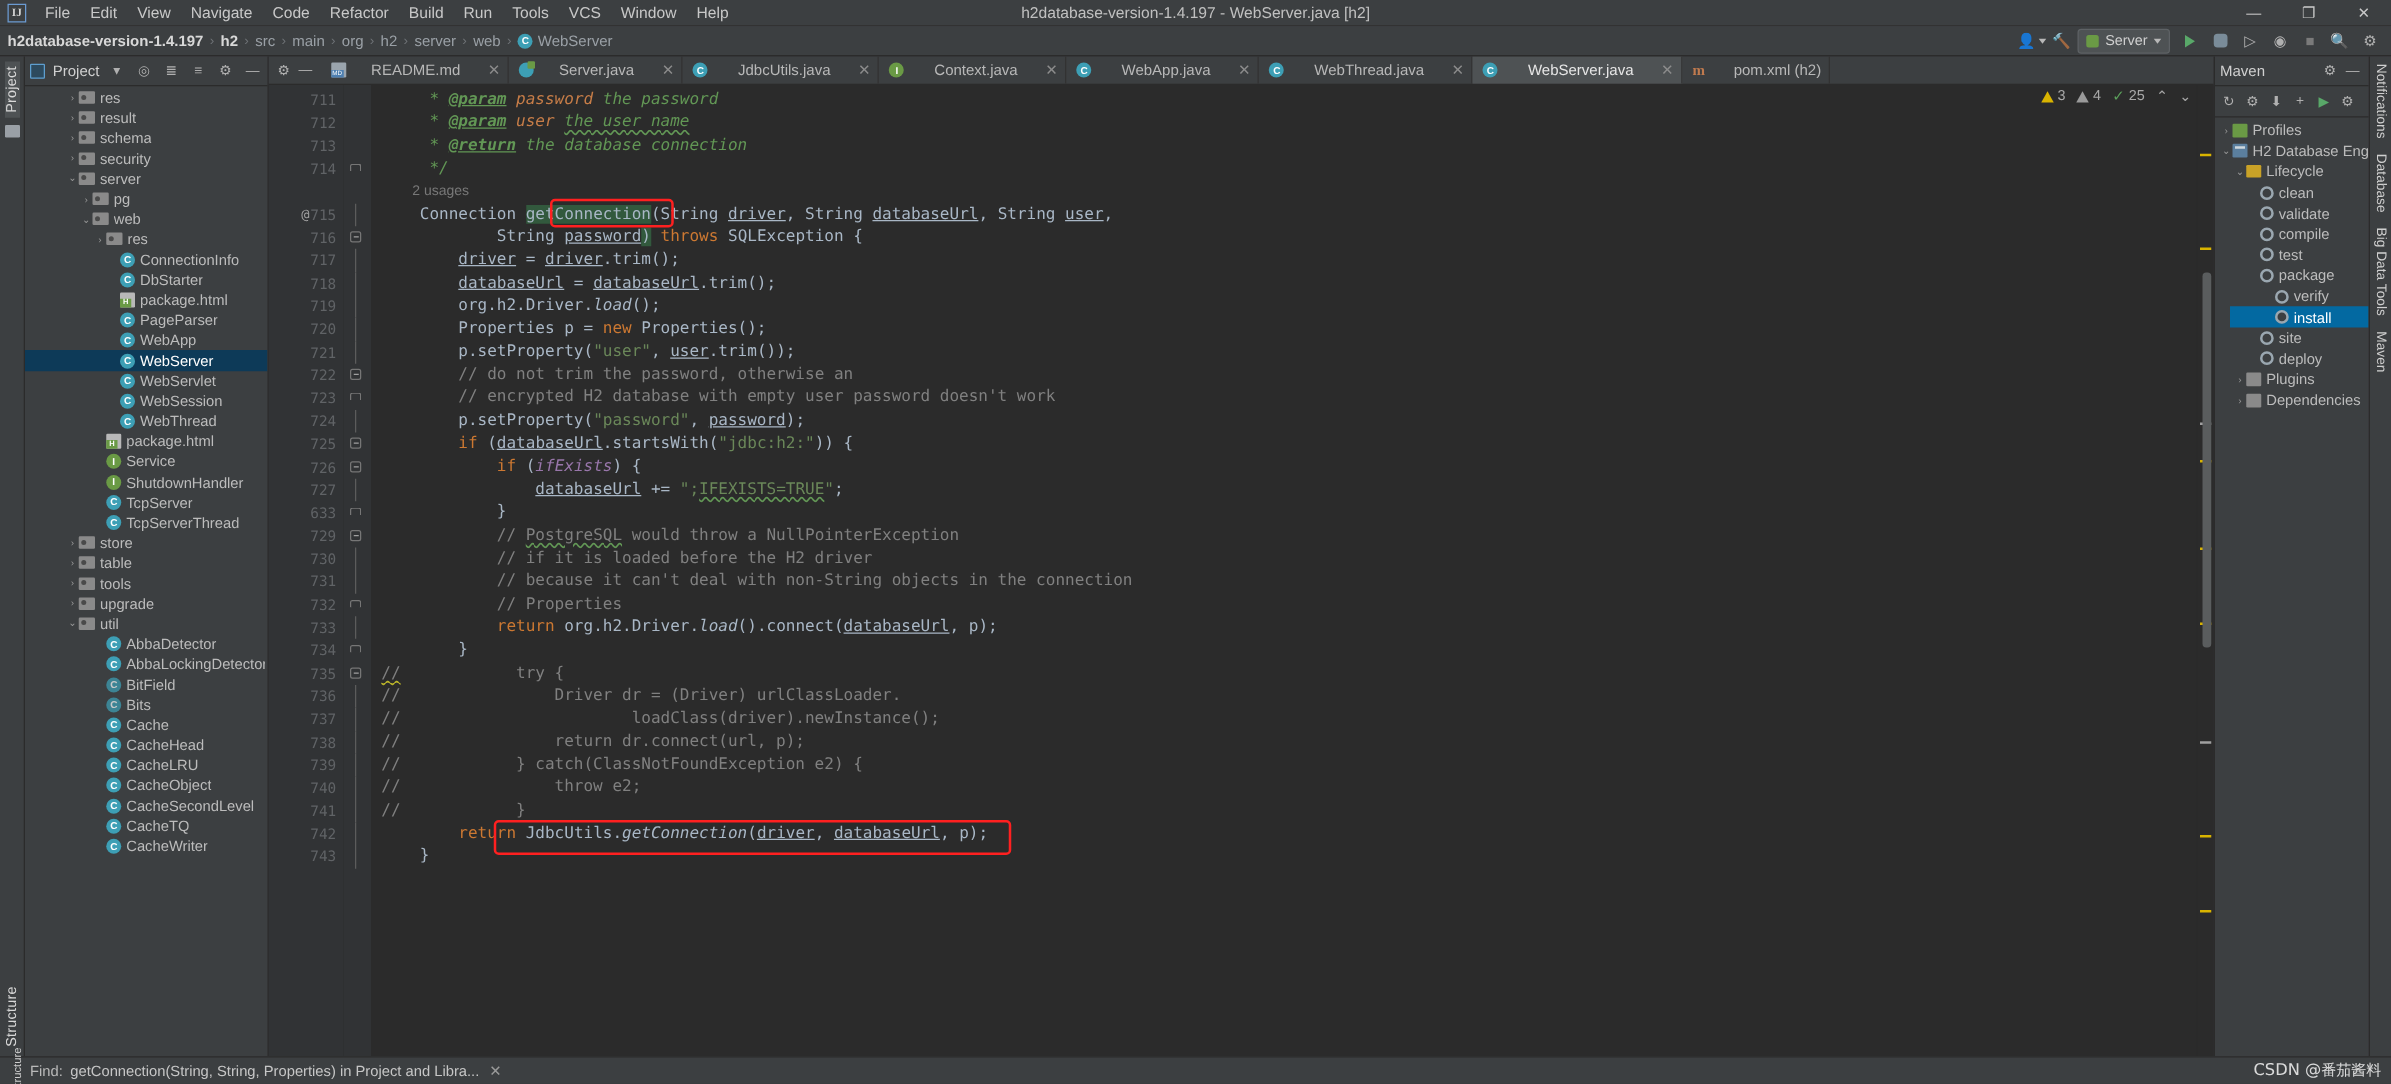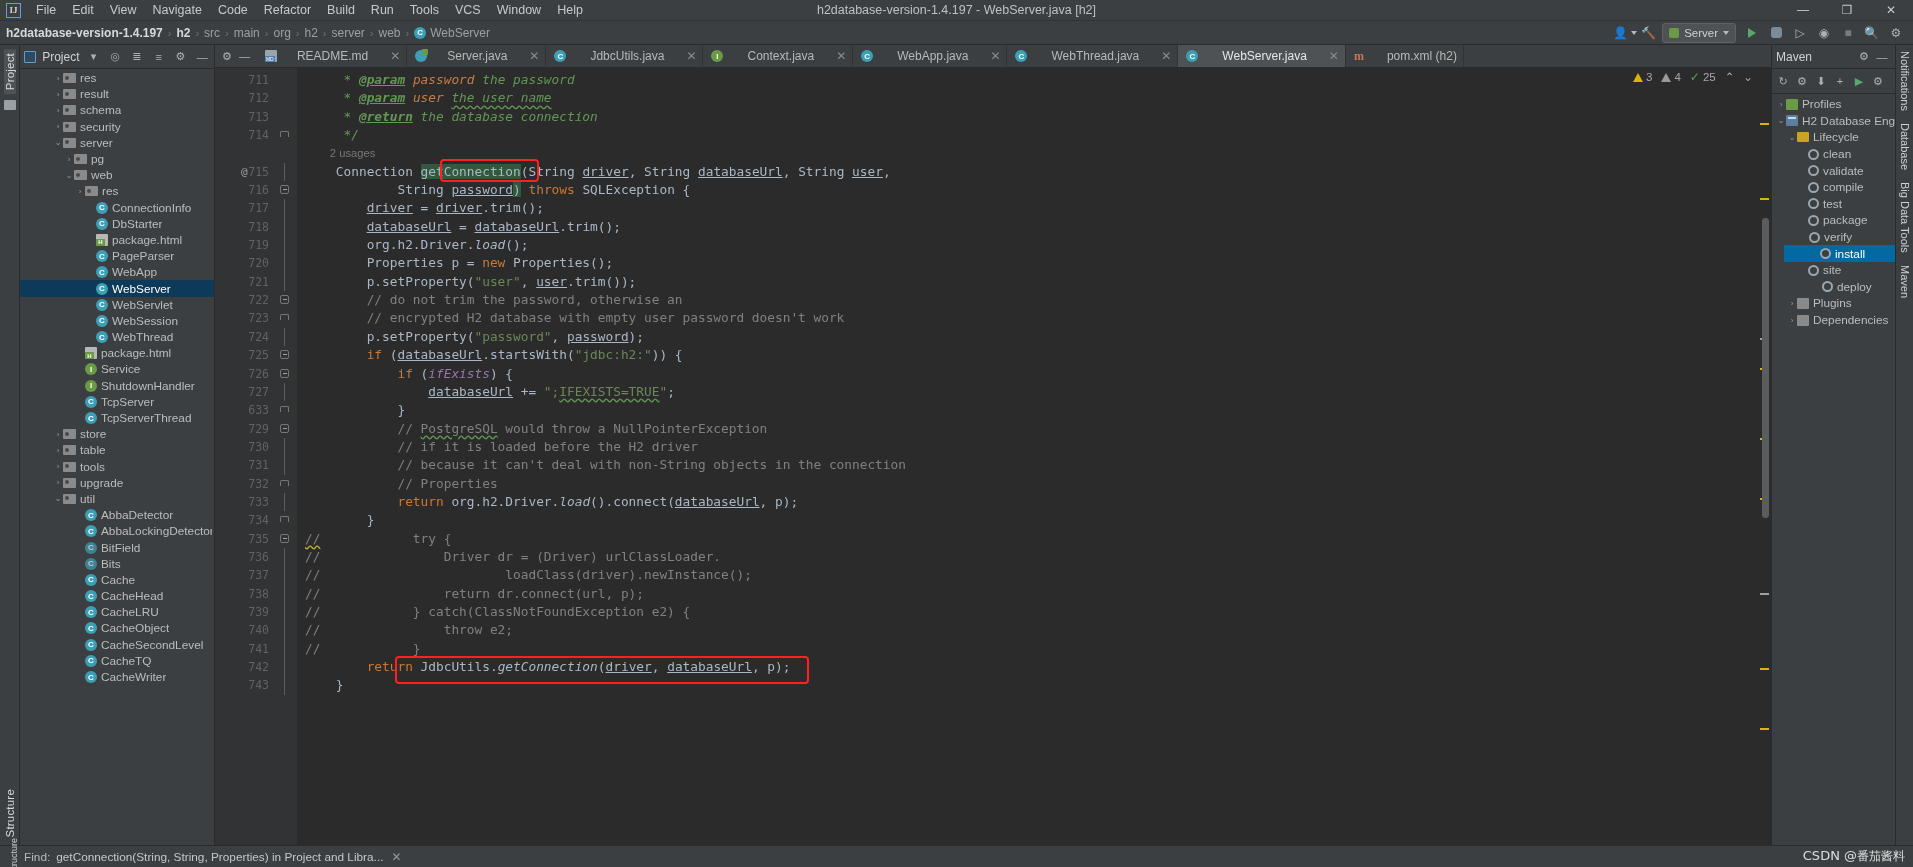--- a/index.html
+++ b/index.html
@@ -814,36 +814,36 @@
         <div class="mrow" style="padding-left: 26px;">
           <span class="arrow"></span>
           <span class="gear"></span>
           <span>test</span>
         </div>
         <div class="mrow" style="padding-left: 26px;">
           <span class="arrow"></span>
           <span class="gear"></span>
           <span>package</span>
         </div>
-        <div class="mrow" style="padding-left: 27px;">
+        <div class="mrow" style="padding-left: 38px;">
           <span class="arrow"></span>
           <span class="gear"></span>
           <span>verify</span>
         </div>
         <div class="mrow sel" style="padding-left: 26px;">
           <span class="arrow"></span>
           <span class="gear"></span>
           <span>install</span>
         </div>
         <div class="mrow" style="padding-left: 26px;">
           <span class="arrow"></span>
           <span class="gear"></span>
           <span>site</span>
         </div>
-        <div class="mrow" style="padding-left: 40px;">
+        <div class="mrow" style="padding-left: 26px;">
           <span class="arrow"></span>
           <span class="gear"></span>
           <span>deploy</span>
         </div>
         <div class="mrow" style="padding-left: 15px;">
           <span class="arrow">›</span>
           <span class="mplug"></span>
           <span>Plugins</span>
         </div>
         <div class="mrow" style="padding-left: 15px;">

